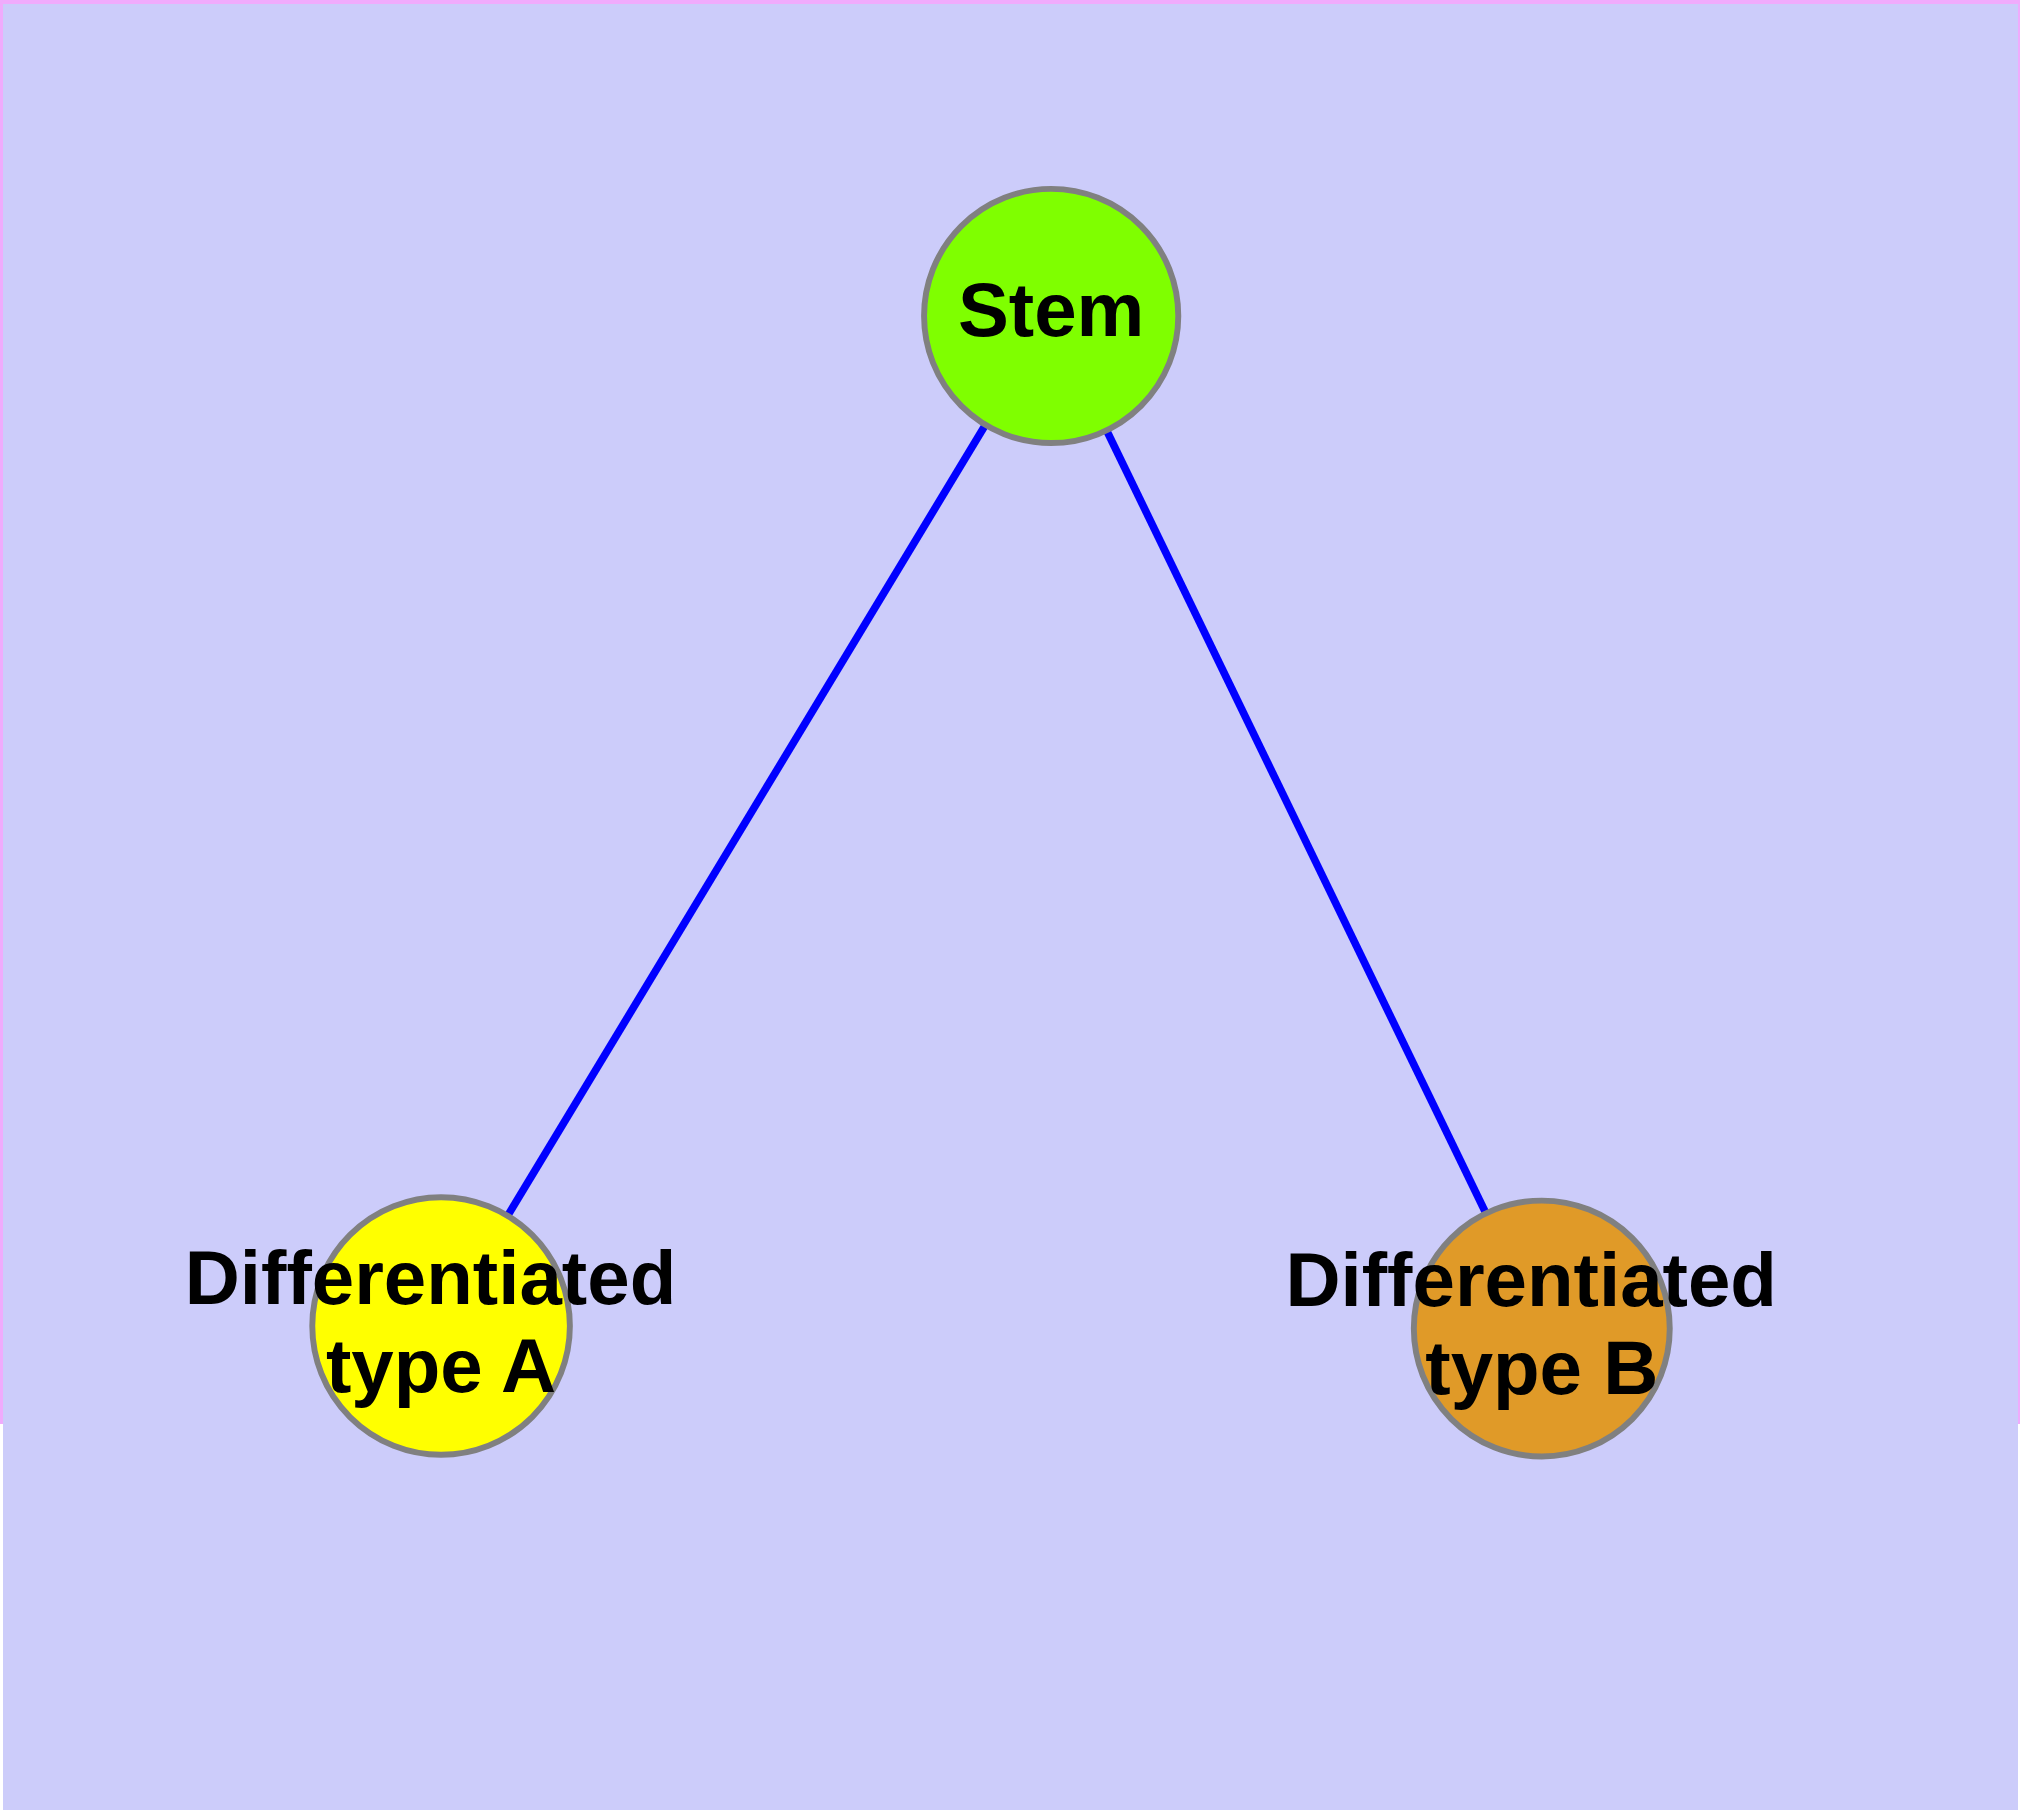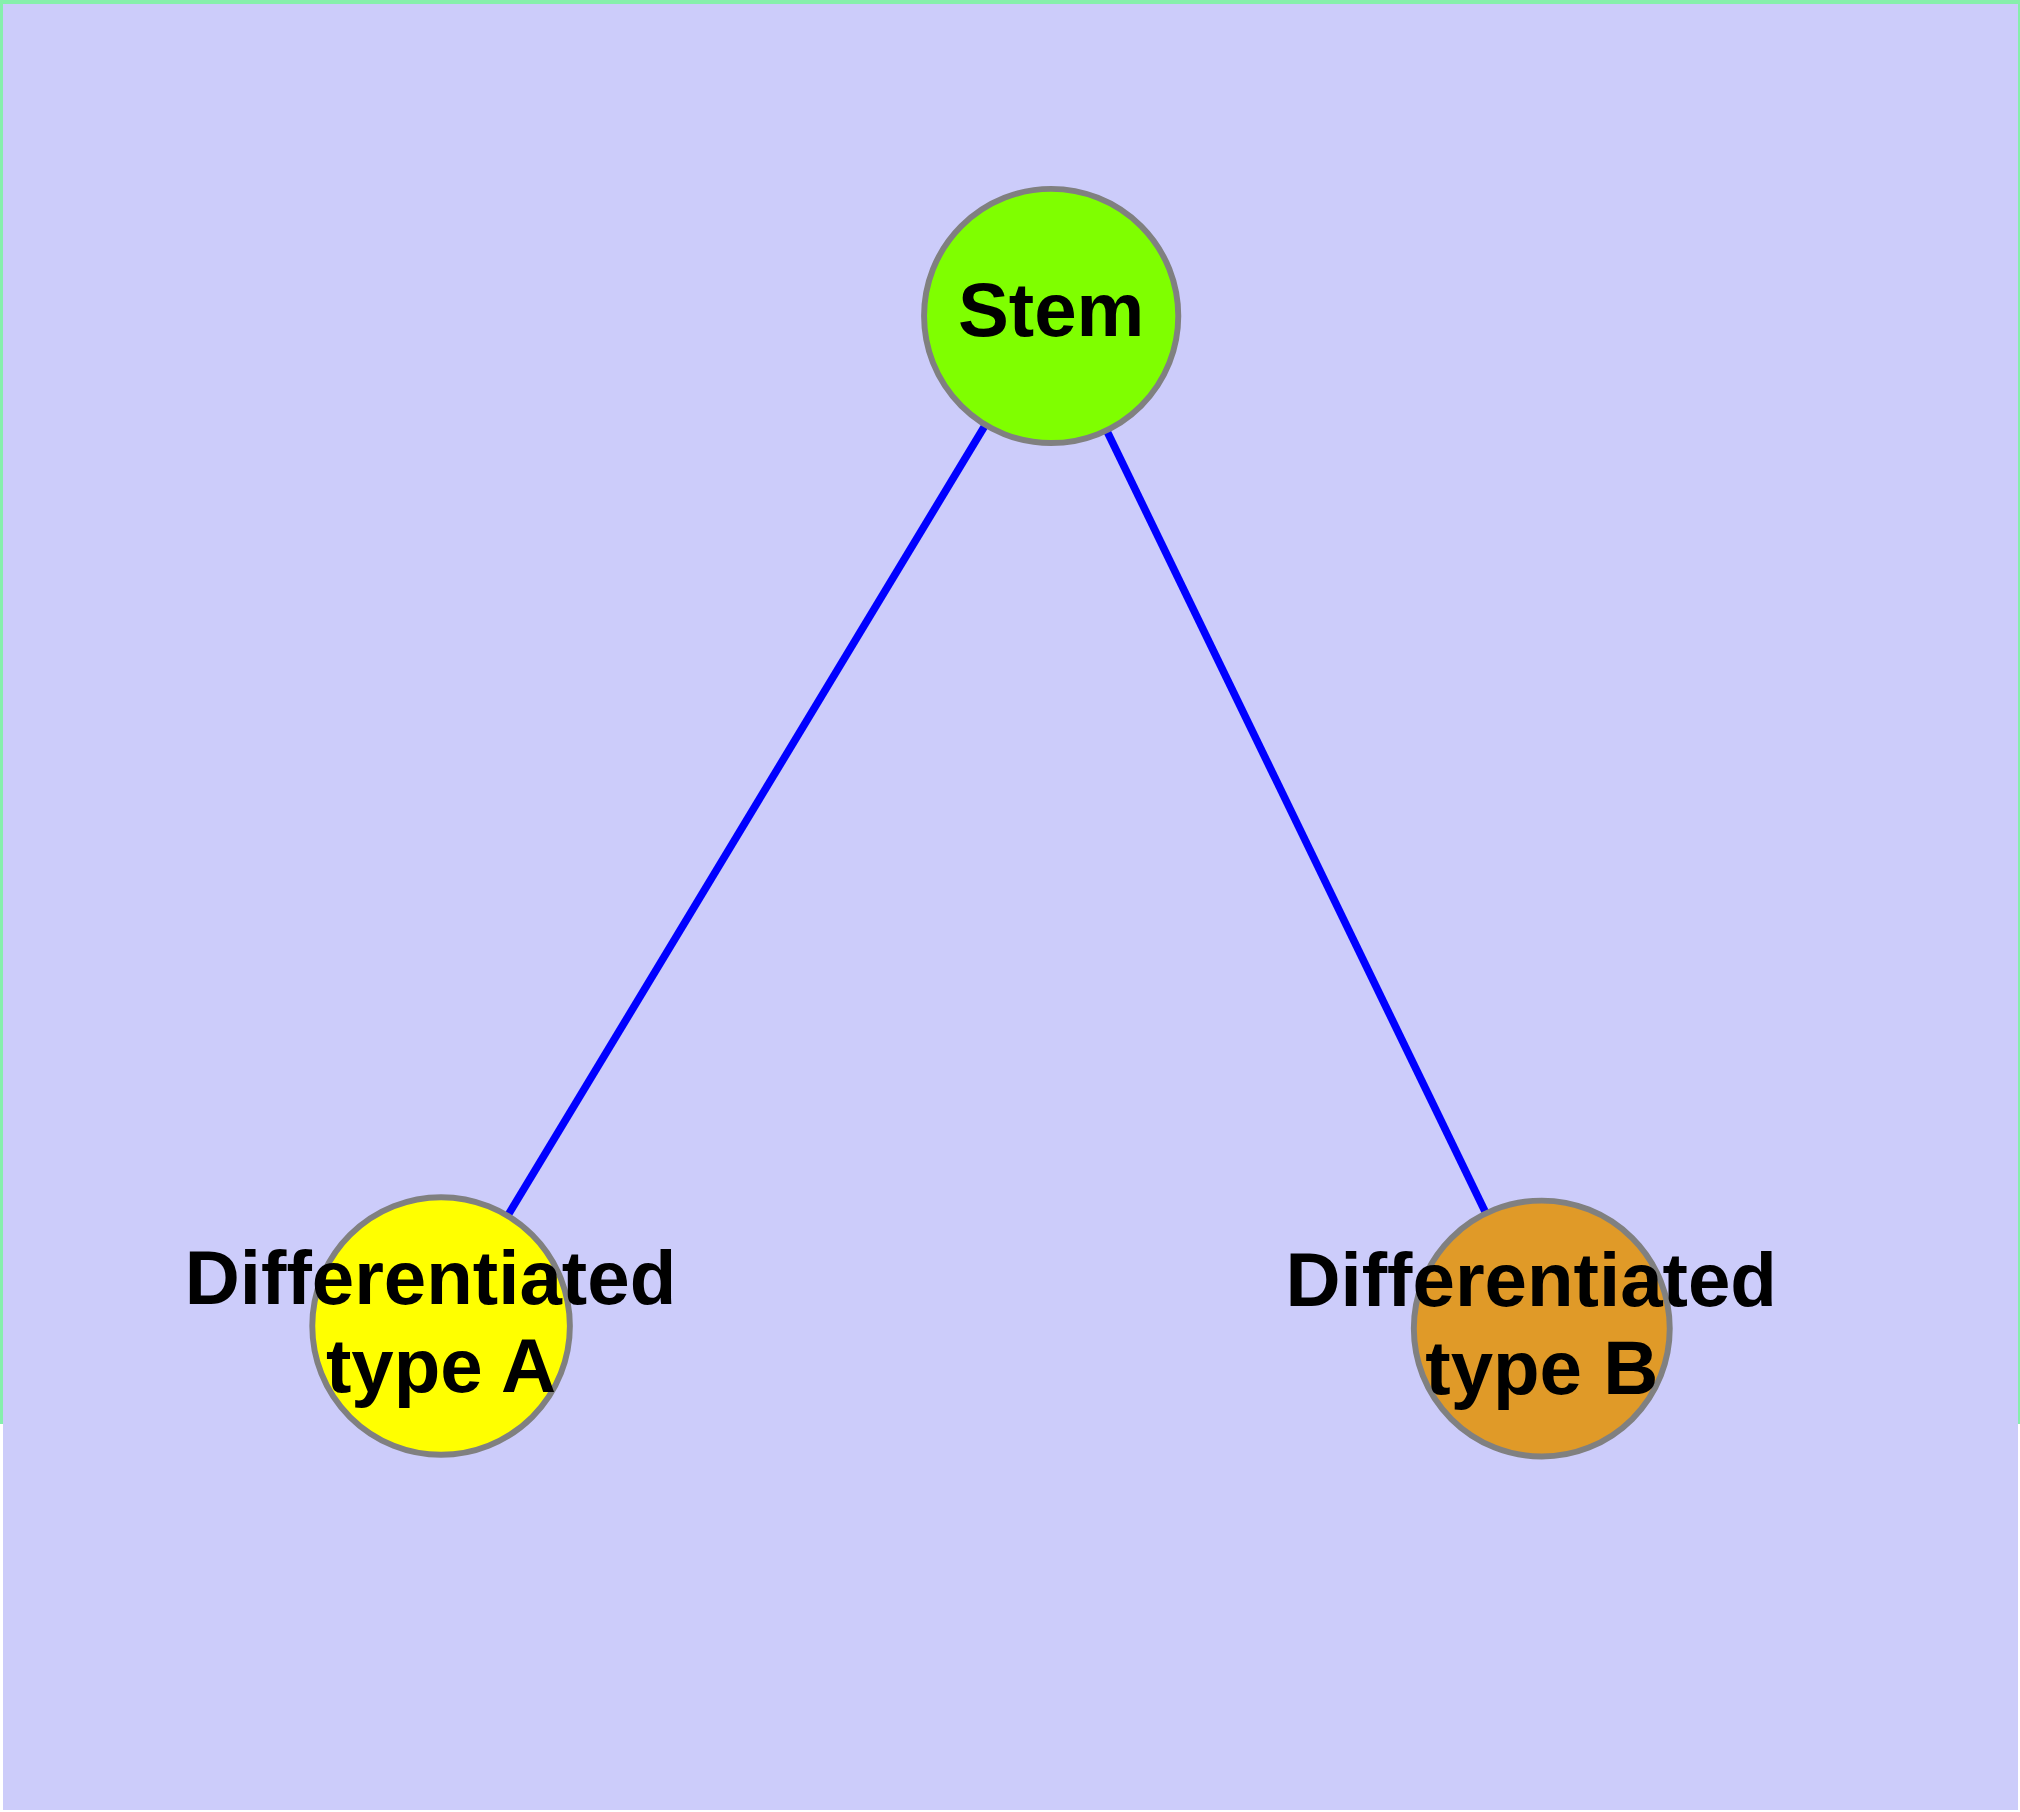--- a/index.html
+++ b/index.html
@@ -10,21 +10,21 @@
   body {
     width: 2021px;
     height: 1812px;
     overflow: hidden;
     font-family: "Liberation Sans", sans-serif;
   }
   #canvas {
     position: relative;
     width: 2021px;
     height: 1424px;
-    background: #86efac;
+    background: #f0abfc;
   }
   #plot-area {
     position: absolute;
     left: 2.5px;
     top: 4.2px;
     width: 2015px;
     height: 1806px;
     background: #ccccfa;
     overflow: hidden;
   }

